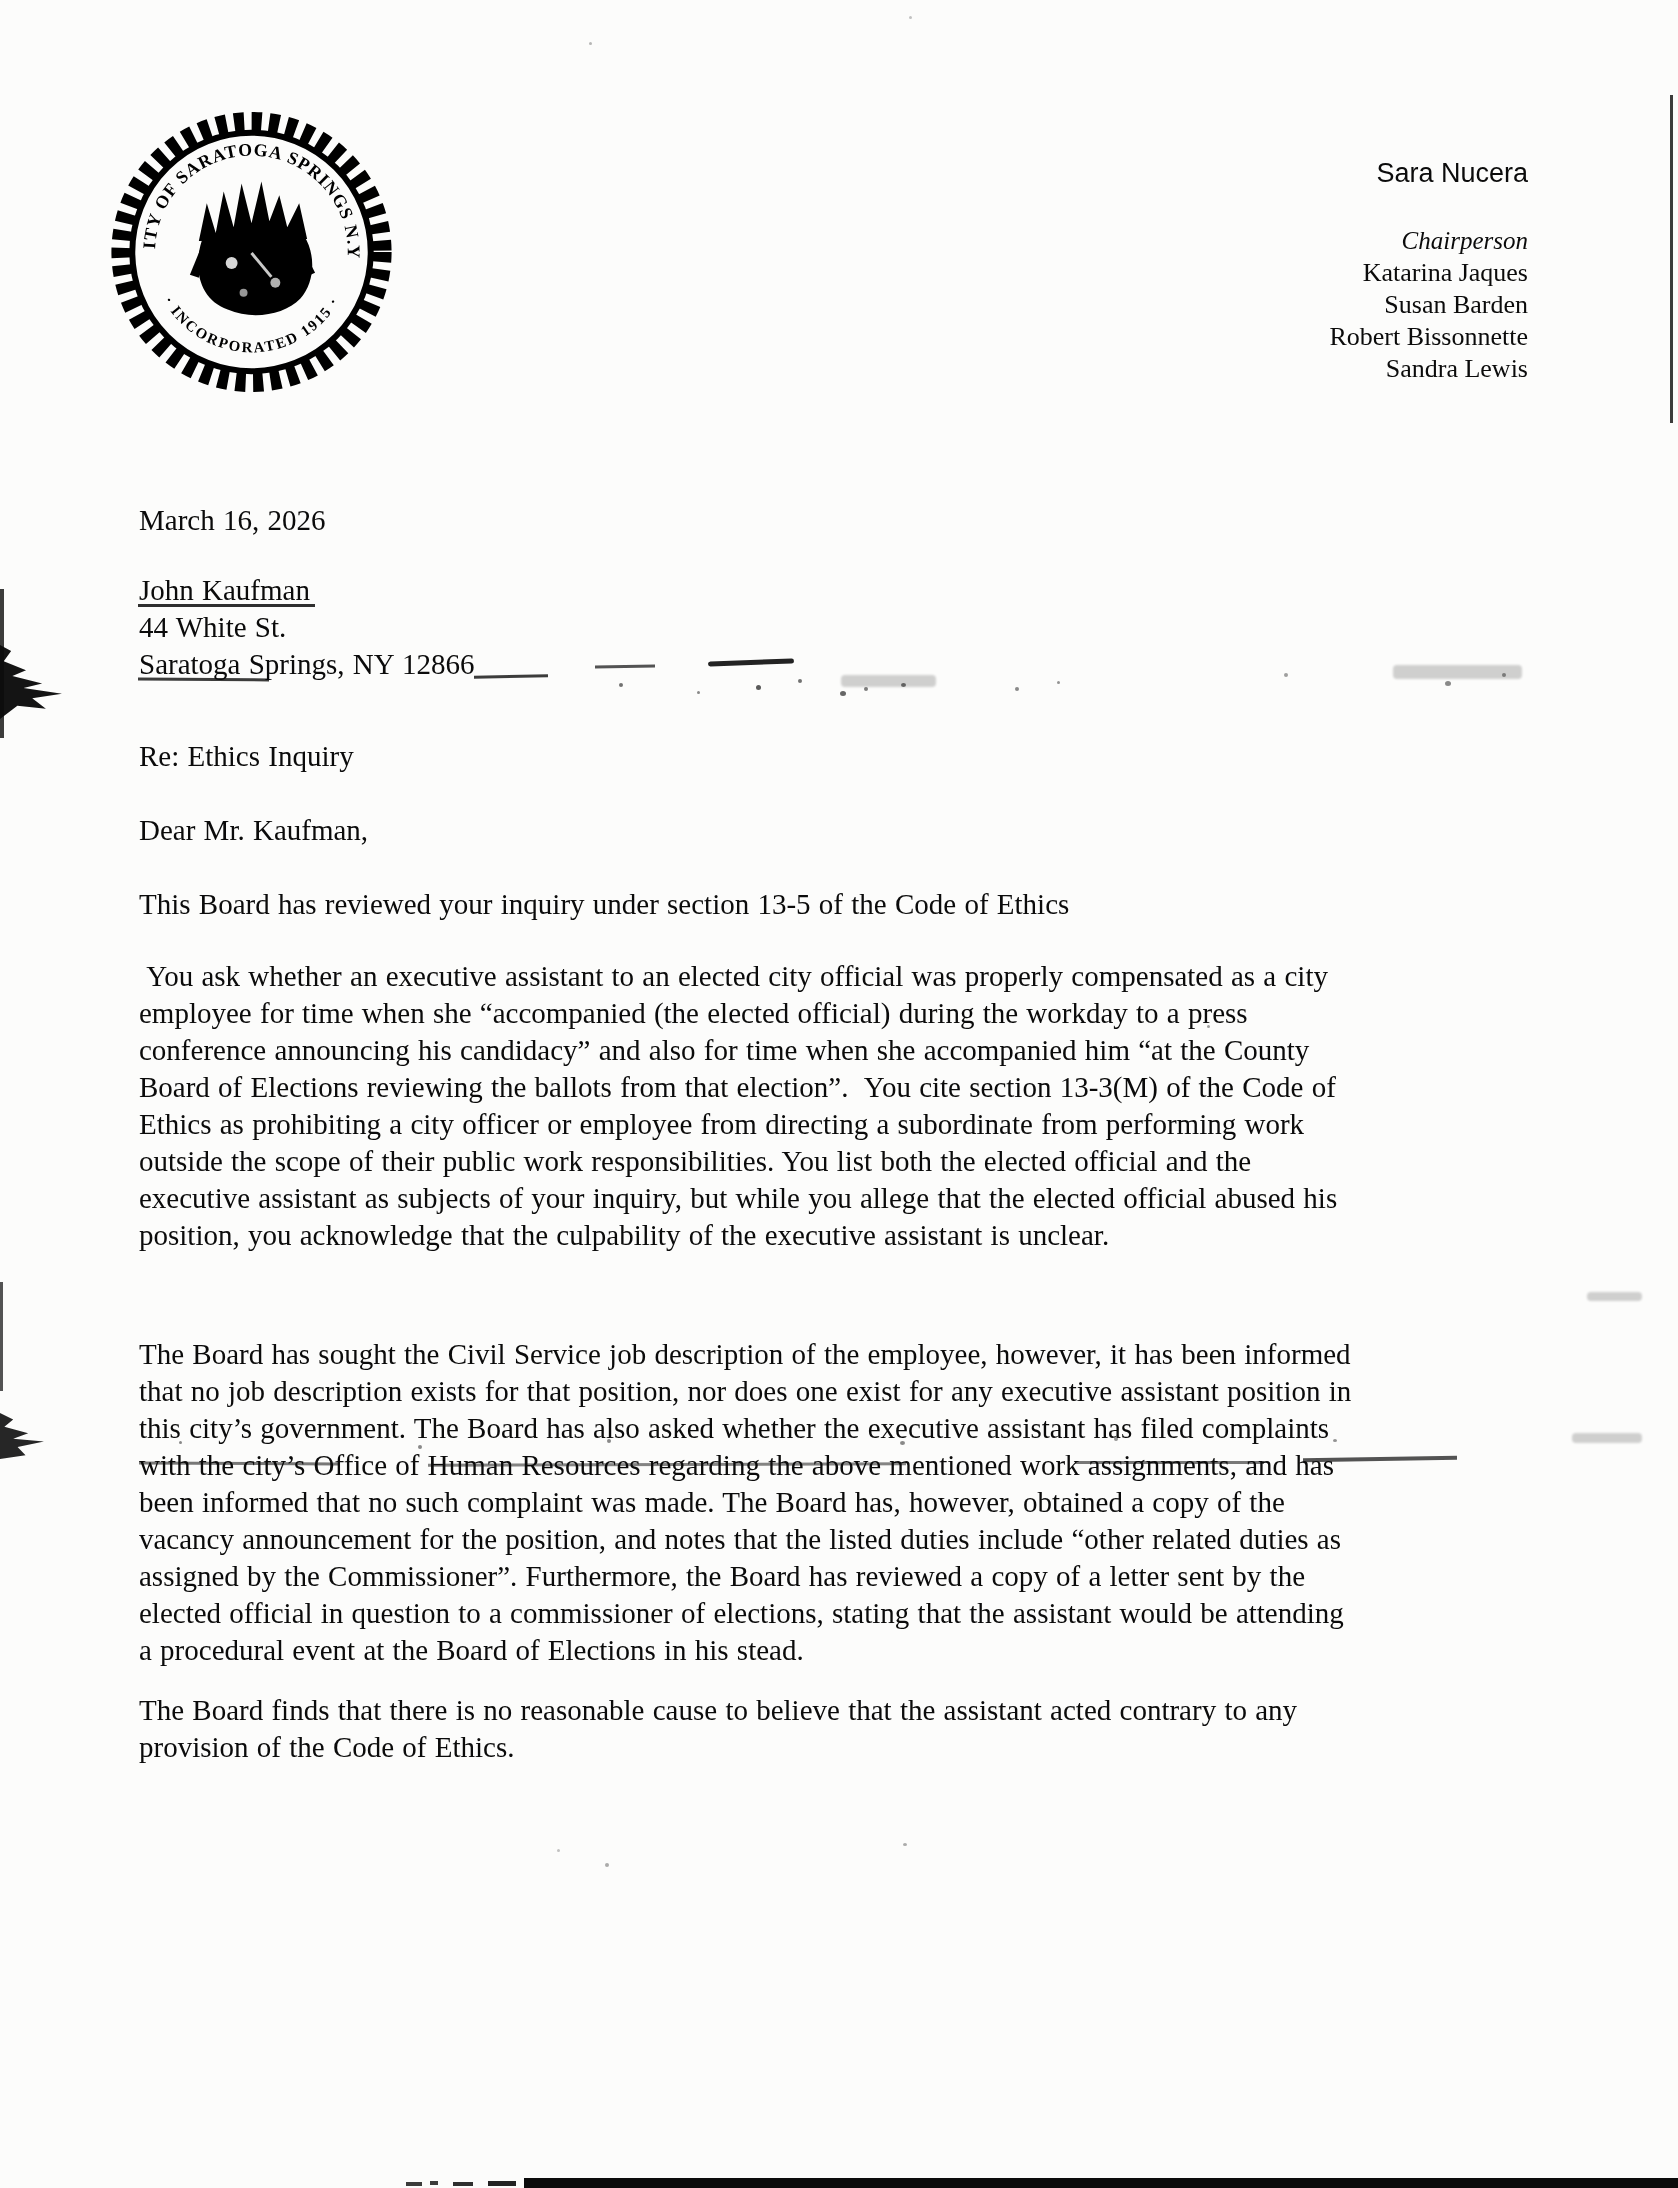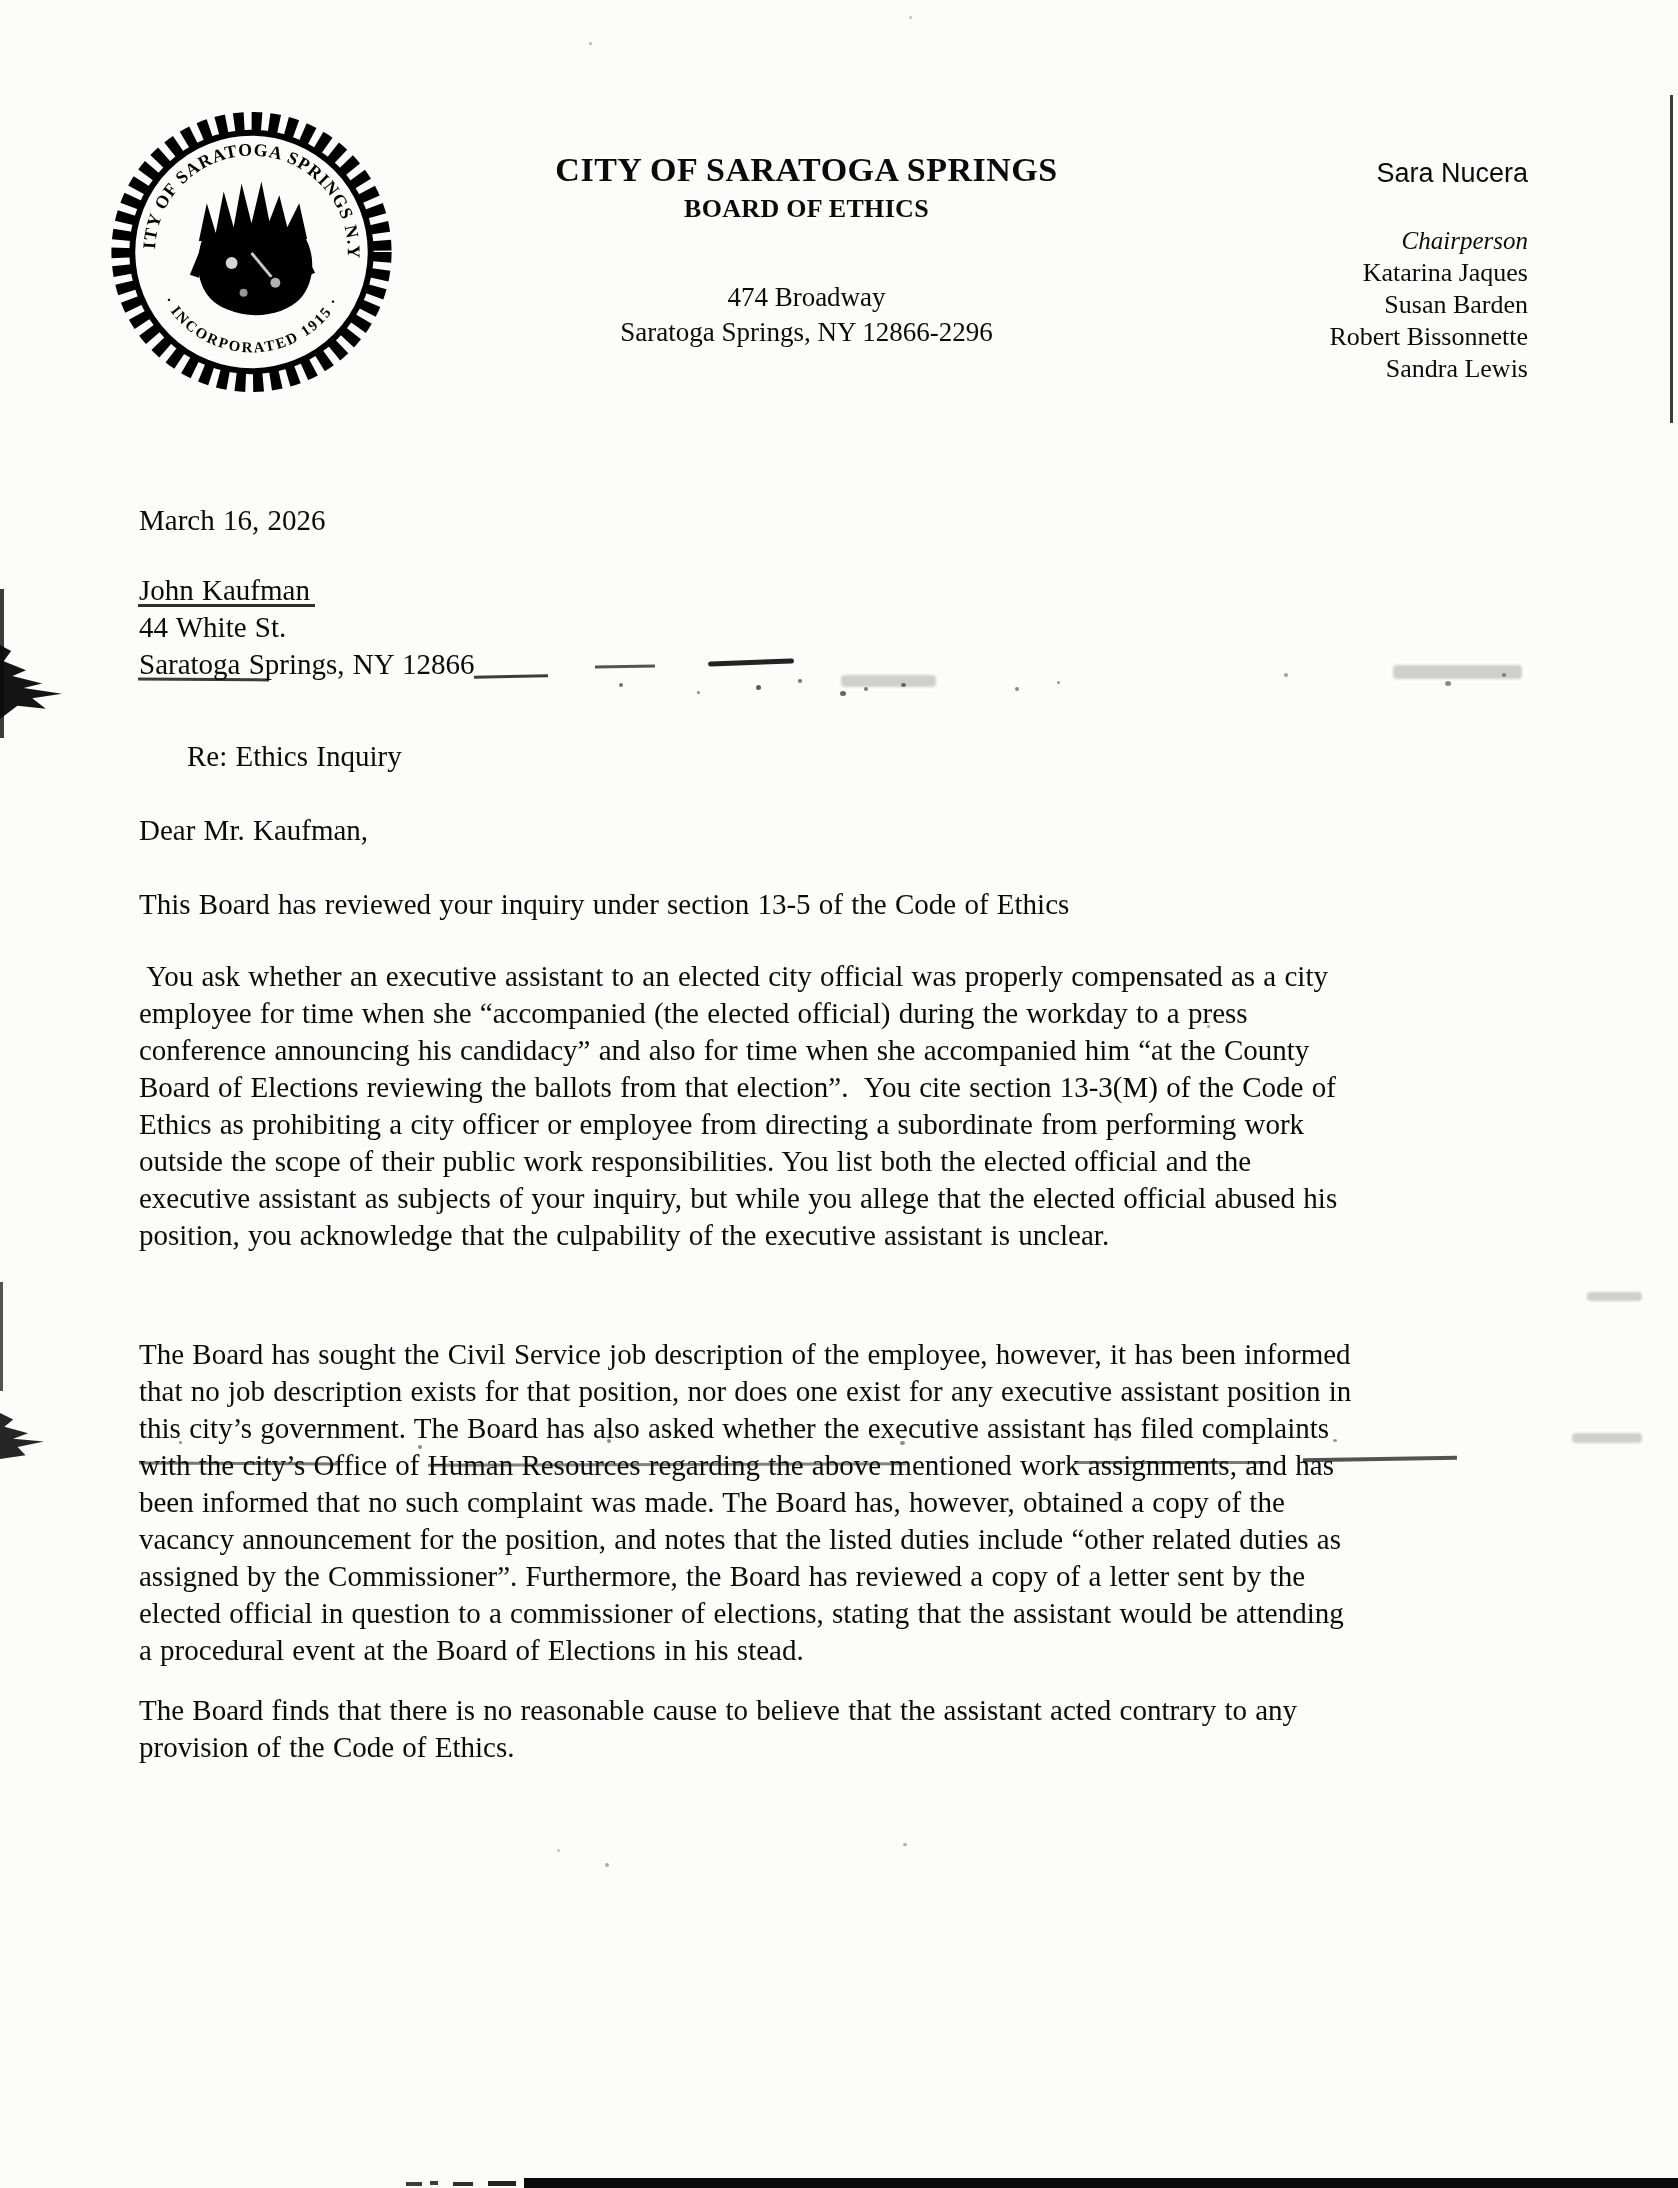--- a/index.html
+++ b/index.html
@@ -52,43 +52,35 @@
         <path d="M99 140 l-13 32 9 3 z" fill="#000"></path>
         <path d="M198 142 l14 28 -9 4 z" fill="#000"></path>
         <circle cx="128" cy="160" r="6" fill="#fcfcfb" opacity=".85"></circle>
         <path d="M148 150 l20 24" stroke="#fcfcfb" stroke-width="3" opacity=".8"></path>
         <circle cx="172" cy="180" r="5" fill="#fcfcfb" opacity=".7"></circle>
         <circle cx="140" cy="190" r="4" fill="#fcfcfb" opacity=".6"></circle>
       </g>
     </g>
   </svg>
 
-  <div class="lh-center">
-    <div class="org-title">CITY OF SARATOGA SPRINGS</div>
-    <div class="org-subtitle">BOARD OF ETHICS</div>
-    <div class="org-address">
-      <div>474 Broadway</div>
-      <div>Saratoga Springs, NY 12866-2296</div>
-    </div>
-  </div>
 
   <div class="lh-right">
     <div class="member-name first">Sara Nucera</div>
     <div class="member-title">Chairperson</div>
     <div class="member-name">Katarina Jaques</div>
     <div class="member-name">Susan Barden</div>
     <div class="member-name">Robert Bissonnette</div>
     <div class="member-name">Sandra Lewis</div>
   </div>
 
   <div class="bodytext" style="top:502px;text-align:right;">March 16, 2026</div>
   <div class="bodytext" style="top:572px;">John Kaufman
 44 White St.
 Saratoga Springs, NY 12866</div>
-  <div class="bodytext" style="top:738px;margin-left:48px;">Re: Ethics Inquiry</div>
+  <div class="bodytext" style="top:738px;">Re: Ethics Inquiry</div>
   <div class="bodytext" style="top:812px;">Dear Mr. Kaufman,</div>
   <div class="bodytext" style="top:886px;">This Board has reviewed your inquiry under section 13-5 of the Code of Ethics</div>
   <div class="bodytext" style="top:958px;"> You ask whether an executive assistant to an elected city official was properly compensated as a city
 employee for time when she “accompanied (the elected official) during the workday to a press
 conference announcing his candidacy” and also for time when she accompanied him “at the County
 Board of Elections reviewing the ballots from that election”.  You cite section 13-3(M) of the Code of
 Ethics as prohibiting a city officer or employee from directing a subordinate from performing work
 outside the scope of their public work responsibilities. You list both the elected official and the
 executive assistant as subjects of your inquiry, but while you allege that the elected official abused his
 position, you acknowledge that the culpability of the executive assistant is unclear.</div>

